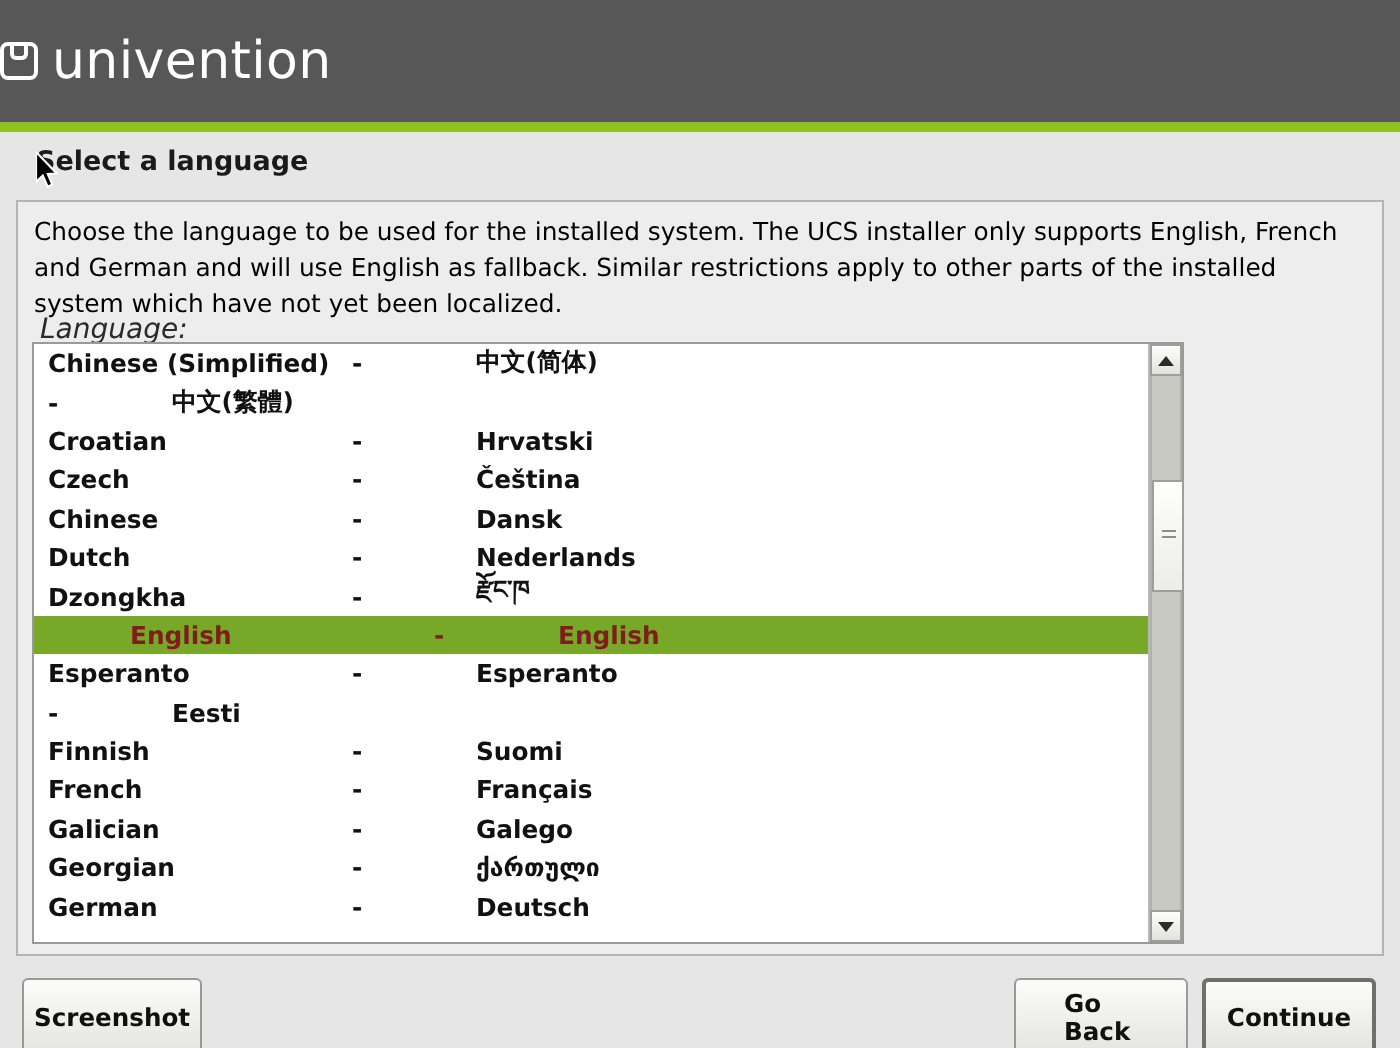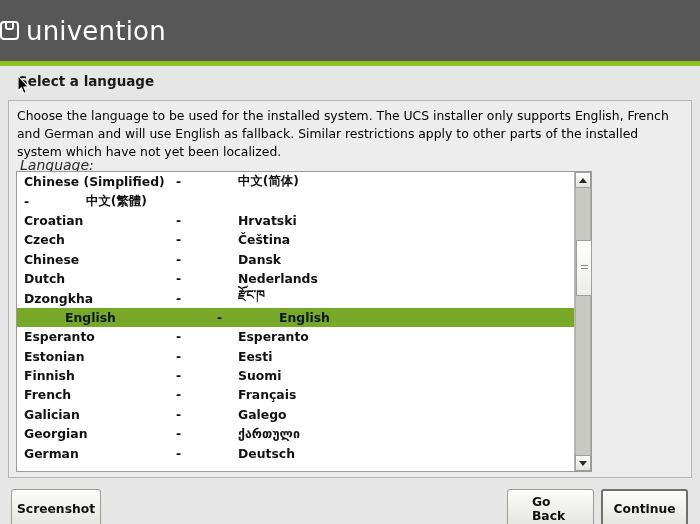--- a/index.html
+++ b/index.html
@@ -138,21 +138,21 @@
     height: 19.4px;
     padding-left: 7px;
     font-size: 12.4px;
     font-weight: bold;
     color: #111111;
     box-sizing: border-box;
     white-space: nowrap;
   }
   .lang-row.selected {
     background: #78a828;
-    color: #0f172a;
+    color: #7f1d1d;
     padding-left: 48px;
   }
   .lang-en {
     width: 152px;
     flex: 0 0 152px;
     overflow: hidden;
   }
   .lang-dash {
     width: 22px;
     flex: 0 0 22px;
@@ -328,21 +328,20 @@
             <span class="lang-en">English</span>
             <span class="lang-dash">-</span>
             <span class="lang-native">English</span>
           </div>
           <div class="lang-row">
             <span class="lang-en">Esperanto</span>
             <span class="lang-dash">-</span>
             <span class="lang-native">Esperanto</span>
           </div>
           <div class="lang-row">
-            <span class="lang-en">Estonian</span>
             <span class="lang-dash">-</span>
             <span class="lang-native">Eesti</span>
           </div>
           <div class="lang-row">
             <span class="lang-en">Finnish</span>
             <span class="lang-dash">-</span>
             <span class="lang-native">Suomi</span>
           </div>
           <div class="lang-row">
             <span class="lang-en">French</span>

